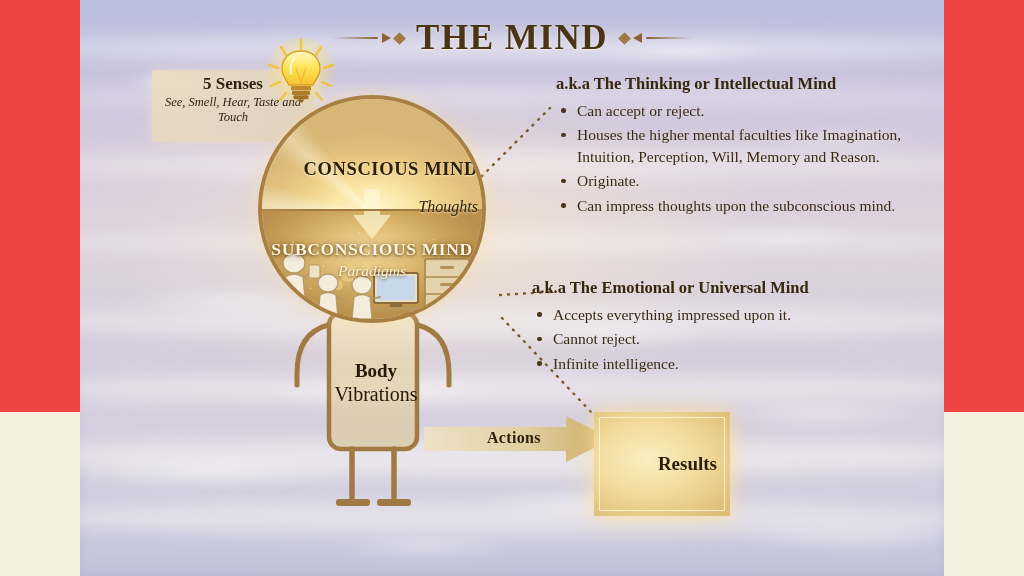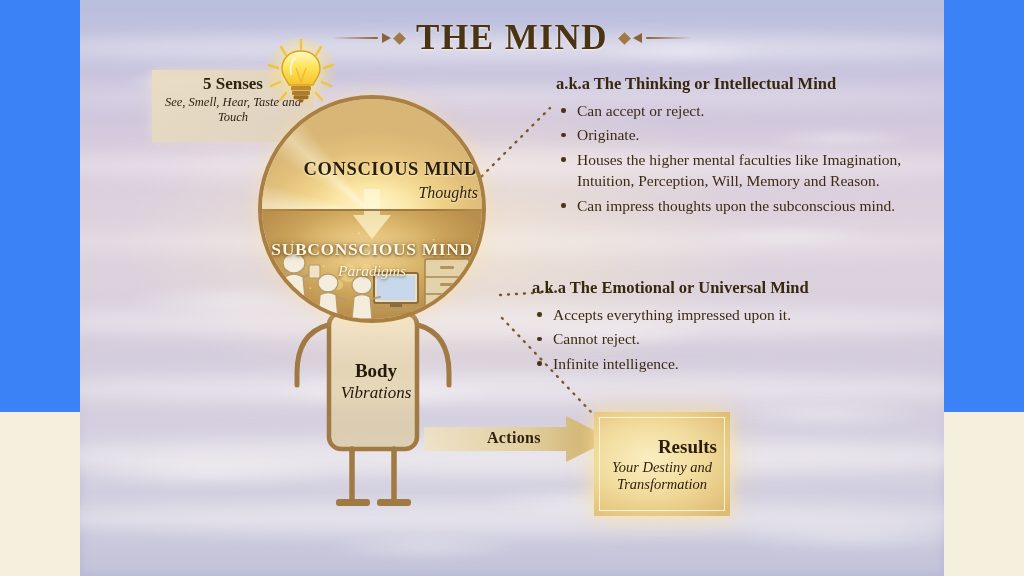--- a/index.html
+++ b/index.html
@@ -11,21 +11,21 @@
     width: 1024px;
     height: 576px;
     overflow: hidden;
     font-family: "Liberation Serif", "DejaVu Serif", serif;
   }
 
   #stage {
     position: relative;
     width: 1024px;
     height: 412px;
-    background: #3b82f6;
+    background: #ef4444;
   }
 
   
   #sky {
     position: absolute;
     left: 80px;
     top: 0;
     width: 864px;
     height: 576px;
     overflow: hidden;
@@ -253,21 +253,21 @@
     font-size: 18.5px;
     font-weight: bold;
     letter-spacing: .6px;
     color: #2b1d08;
     text-shadow: 0 1px 2px rgba(255,248,210,.8);
   }
   #conscious-label .sub {
     font-size: 16px;
     font-style: italic;
     color: #2b1d08;
-    margin-top: 4px;
+    margin-top: 18px;
     text-shadow: 0 1px 2px rgba(255,248,210,.8);
   }
   #subconscious-label {
     position: absolute;
     left: 0; right: 0;
     top: 140px;
     text-align: center;
     z-index: 5;
   }
   #subconscious-label .lbl {
@@ -306,22 +306,21 @@
     width: 112px;
     text-align: center;
     z-index: 3;
   }
   #body-label .lbl {
     font-size: 19px;
     font-weight: bold;
     color: #23180a;
   }
   #body-label .sub {
-    font-size: 17px;
-    font-style: italic;
+    font-size: 20px;
     color: #23180a;
     margin-top: 1px;
   }
 
   
   .textblock {
     position: absolute;
     color: #3a2a14;
   }
   .tb-head {
@@ -584,22 +583,22 @@
         <div class="lbl">SUBCONSCIOUS MIND</div>
         <div class="sub">Paradigms</div>
       </div>
     </div>
   </div>
 
   <div id="block-conscious" class="textblock">
     <div class="tb-head">a.k.a The Thinking or Intellectual Mind</div>
     <ul class="tb-list">
       <li>Can accept or reject.</li>
+      <li>Houses the higher mental faculties like Imagination, Intuition, Perception, Will, Memory and Reason.</li>
       <li>Originate.</li>
-      <li>Houses the higher mental faculties like Imagination, Intuition, Perception, Will, Memory and Reason.</li>
       <li>Can impress thoughts upon the subconscious mind.</li>
     </ul>
   </div>
 
   <div id="block-subconscious" class="textblock">
     <div class="tb-head">a.k.a The Emotional or Universal Mind</div>
     <ul class="tb-list">
       <li>Accepts everything impressed upon it.</li>
       <li>Cannot reject.</li>
       <li>Infinite intelligence.</li>
@@ -613,16 +612,15 @@
         <stop offset="55%" stop-color="#e2cf9f"></stop>
         <stop offset="100%" stop-color="#c9a862"></stop>
       </linearGradient>
     </defs>
     <path d="M0 12 L142 12 L142 1 L188 24 L142 47 L142 36 L0 36 Z" fill="url(#arrg)"></path>
   </svg>
   <div id="actions-label">Actions</div>
 
   <div id="results-box">
     <div id="results-title">Results</div>
-    <div id="results-sub">Your Destiny and Transformation</div>
   </div>
 
 </div>
 
 </body></html>

